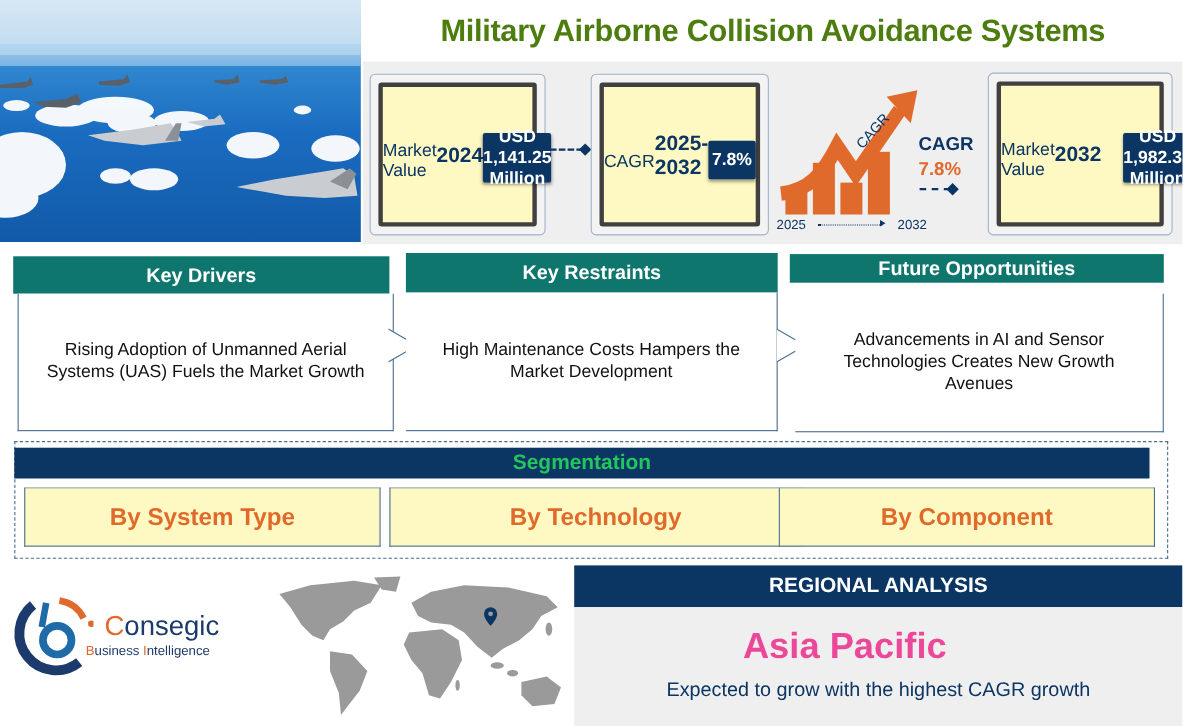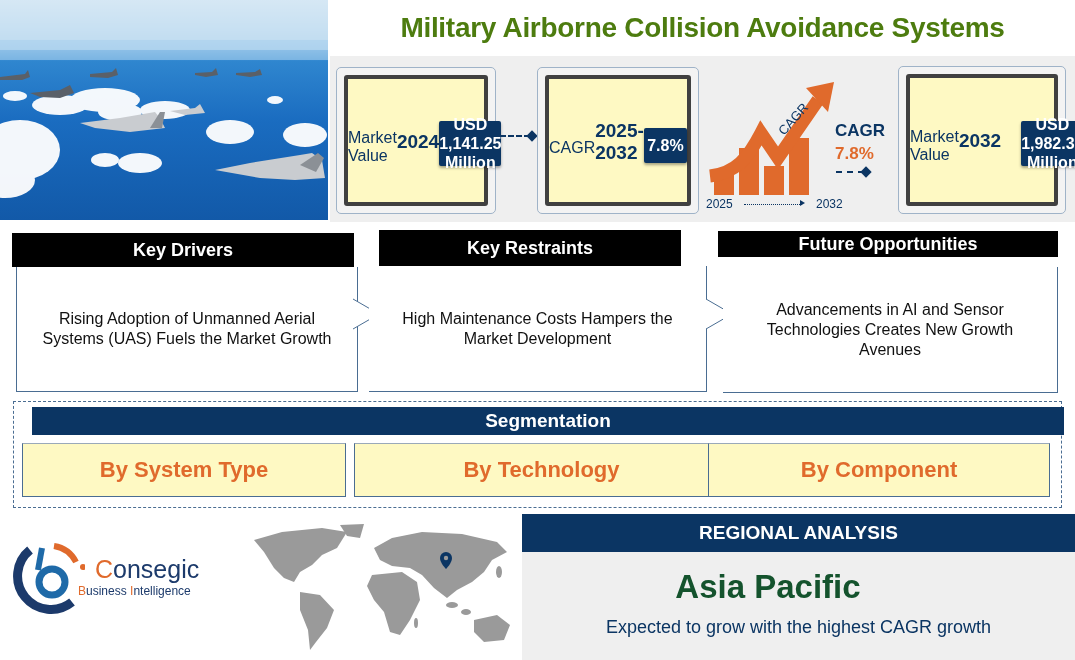--- a/index.html
+++ b/index.html
@@ -22,36 +22,36 @@
     display: flex; flex-direction: row; align-items: center; }
   .card-label { font-size: 16px; color: #0b3563; margin-top: 12px; }
   .card-year { font-size: 19px; font-weight: bold; color: #0b3563; margin-top: 2px; }
   .card-value { background: #0b3563; color: #fff; font-weight: bold; font-size: 16px; text-align: center; line-height: 19px;
     border-radius: 2px; box-shadow: 0 2px 3px rgba(0,0,0,0.35); margin-top: 6px; display: flex; align-items: center; justify-content: center; }
 
   .connector { height: 2px; border-top: 2px dashed #0b3563; }
   .diamond { width: 8px; height: 8px; background: #0b3563; transform: rotate(45deg); }
 
   
-  .col-head { background: #000000; color: #fff; font-weight: bold; font-size: 18px; display: flex; align-items: center; justify-content: center; }
+  .col-head { background: #0f766e; color: #fff; font-weight: bold; font-size: 18px; display: flex; align-items: center; justify-content: center; }
   .col-body { border: 1px solid #4a6d92; border-top: none; background: #fff; display: flex; align-items: center; justify-content: center;
     text-align: center; font-size: 16px; line-height: 20px; color: #111; padding: 0 18px; }
 
   
   .seg-wrap { left: 13px; top: 401px; width: 1049px; height: 107px; border: 1px dashed #4a6d92; }
-  .seg-head { left: 32px; top: 407px; width: 1032px; height: 28px; background: #0b3563; color: #ffffff; font-weight: bold; font-size: 19px;
+  .seg-head { left: 13px; top: 407px; width: 1032px; height: 28px; background: #0b3563; color: #22c55e; font-weight: bold; font-size: 19px;
     display: flex; align-items: center; justify-content: center; }
   .seg-item { top: 443px; height: 54px; background: #fef9c3; border: 1px solid #4a6d92; border-top-color:#9aa9b9; display: flex; align-items: center; justify-content: center;
     font-weight: bold; font-size: 22px; color: #e06a2c; }
 
   
   .reg-head { left: 522px; top: 514px; width: 553px; height: 38px; background: #0b3563; color: #fff; font-weight: bold; font-size: 19px;
     display: flex; align-items: center; justify-content: center; }
   .reg-body { left: 522px; top: 552px; width: 553px; height: 108px; background: #efefef; }
-  .reg-name { left: 522px; top: 568px; width: 492px; text-align: center; font-weight: bold; font-size: 33px; color: #14532d; }
+  .reg-name { left: 522px; top: 568px; width: 492px; text-align: center; font-weight: bold; font-size: 33px; color: #ec4899; }
   .reg-desc { left: 522px; top: 617px; width: 553px; text-align: center; font-size: 18px; color: #0b3563; }
 </style>
 </head>
 <body>
 
 <div class="abs hero">
   <svg width="328" height="220" viewBox="0 0 328 220">
 
     <rect x="0" y="0" width="328" height="50" fill="#d8e9f5" opacity="0.7"></rect>
     <rect x="0" y="40" width="328" height="20" fill="#a8d0ee" opacity="0.6"></rect>
@@ -146,21 +146,21 @@
     </div>
   </div>
 </div>
 
 <div class="abs col-head" style="left:12px; top:233px; width:342px; height:34px;">Key Drivers</div>
 <div class="abs col-body" style="left:16px; top:267px; width:342px; height:125px;text-align:center;">Rising Adoption of Unmanned Aerial Systems (UAS) Fuels the Market Growth</div>
 <svg class="abs" style="left:353px; top:298px;" width="28" height="34">
   <polyline points="0,1 26,16 0,31" fill="#fff" stroke="#4a6d92" stroke-width="1"></polyline>
 </svg>
 
-<div class="abs col-head" style="left:379px; top:230px; width:302px; height:36px;">Key Restraints</div>
+<div class="abs col-head" style="left:369px; top:230px; width:338px; height:36px;">Key Restraints</div>
 <div class="abs col-body" style="left:369px; top:266px; width:338px; height:126px; border-left:none;">High Maintenance Costs Hampers the Market Development</div>
 <svg class="abs" style="left:706px; top:298px;" width="28" height="34">
   <polyline points="0,1 26,16 0,31" fill="#fff" stroke="#4a6d92" stroke-width="1"></polyline>
 </svg>
 
 <div class="abs col-head" style="left:718px; top:231px; width:340px; height:26px;">Future Opportunities</div>
 <div class="abs col-body" style="left:723px; top:267px; width:335px; height:126px; border-left:none;">Advancements in AI and Sensor Technologies Creates New Growth Avenues</div>
 
 <div class="abs seg-wrap"></div>
 <div class="abs seg-head">Segmentation</div>

